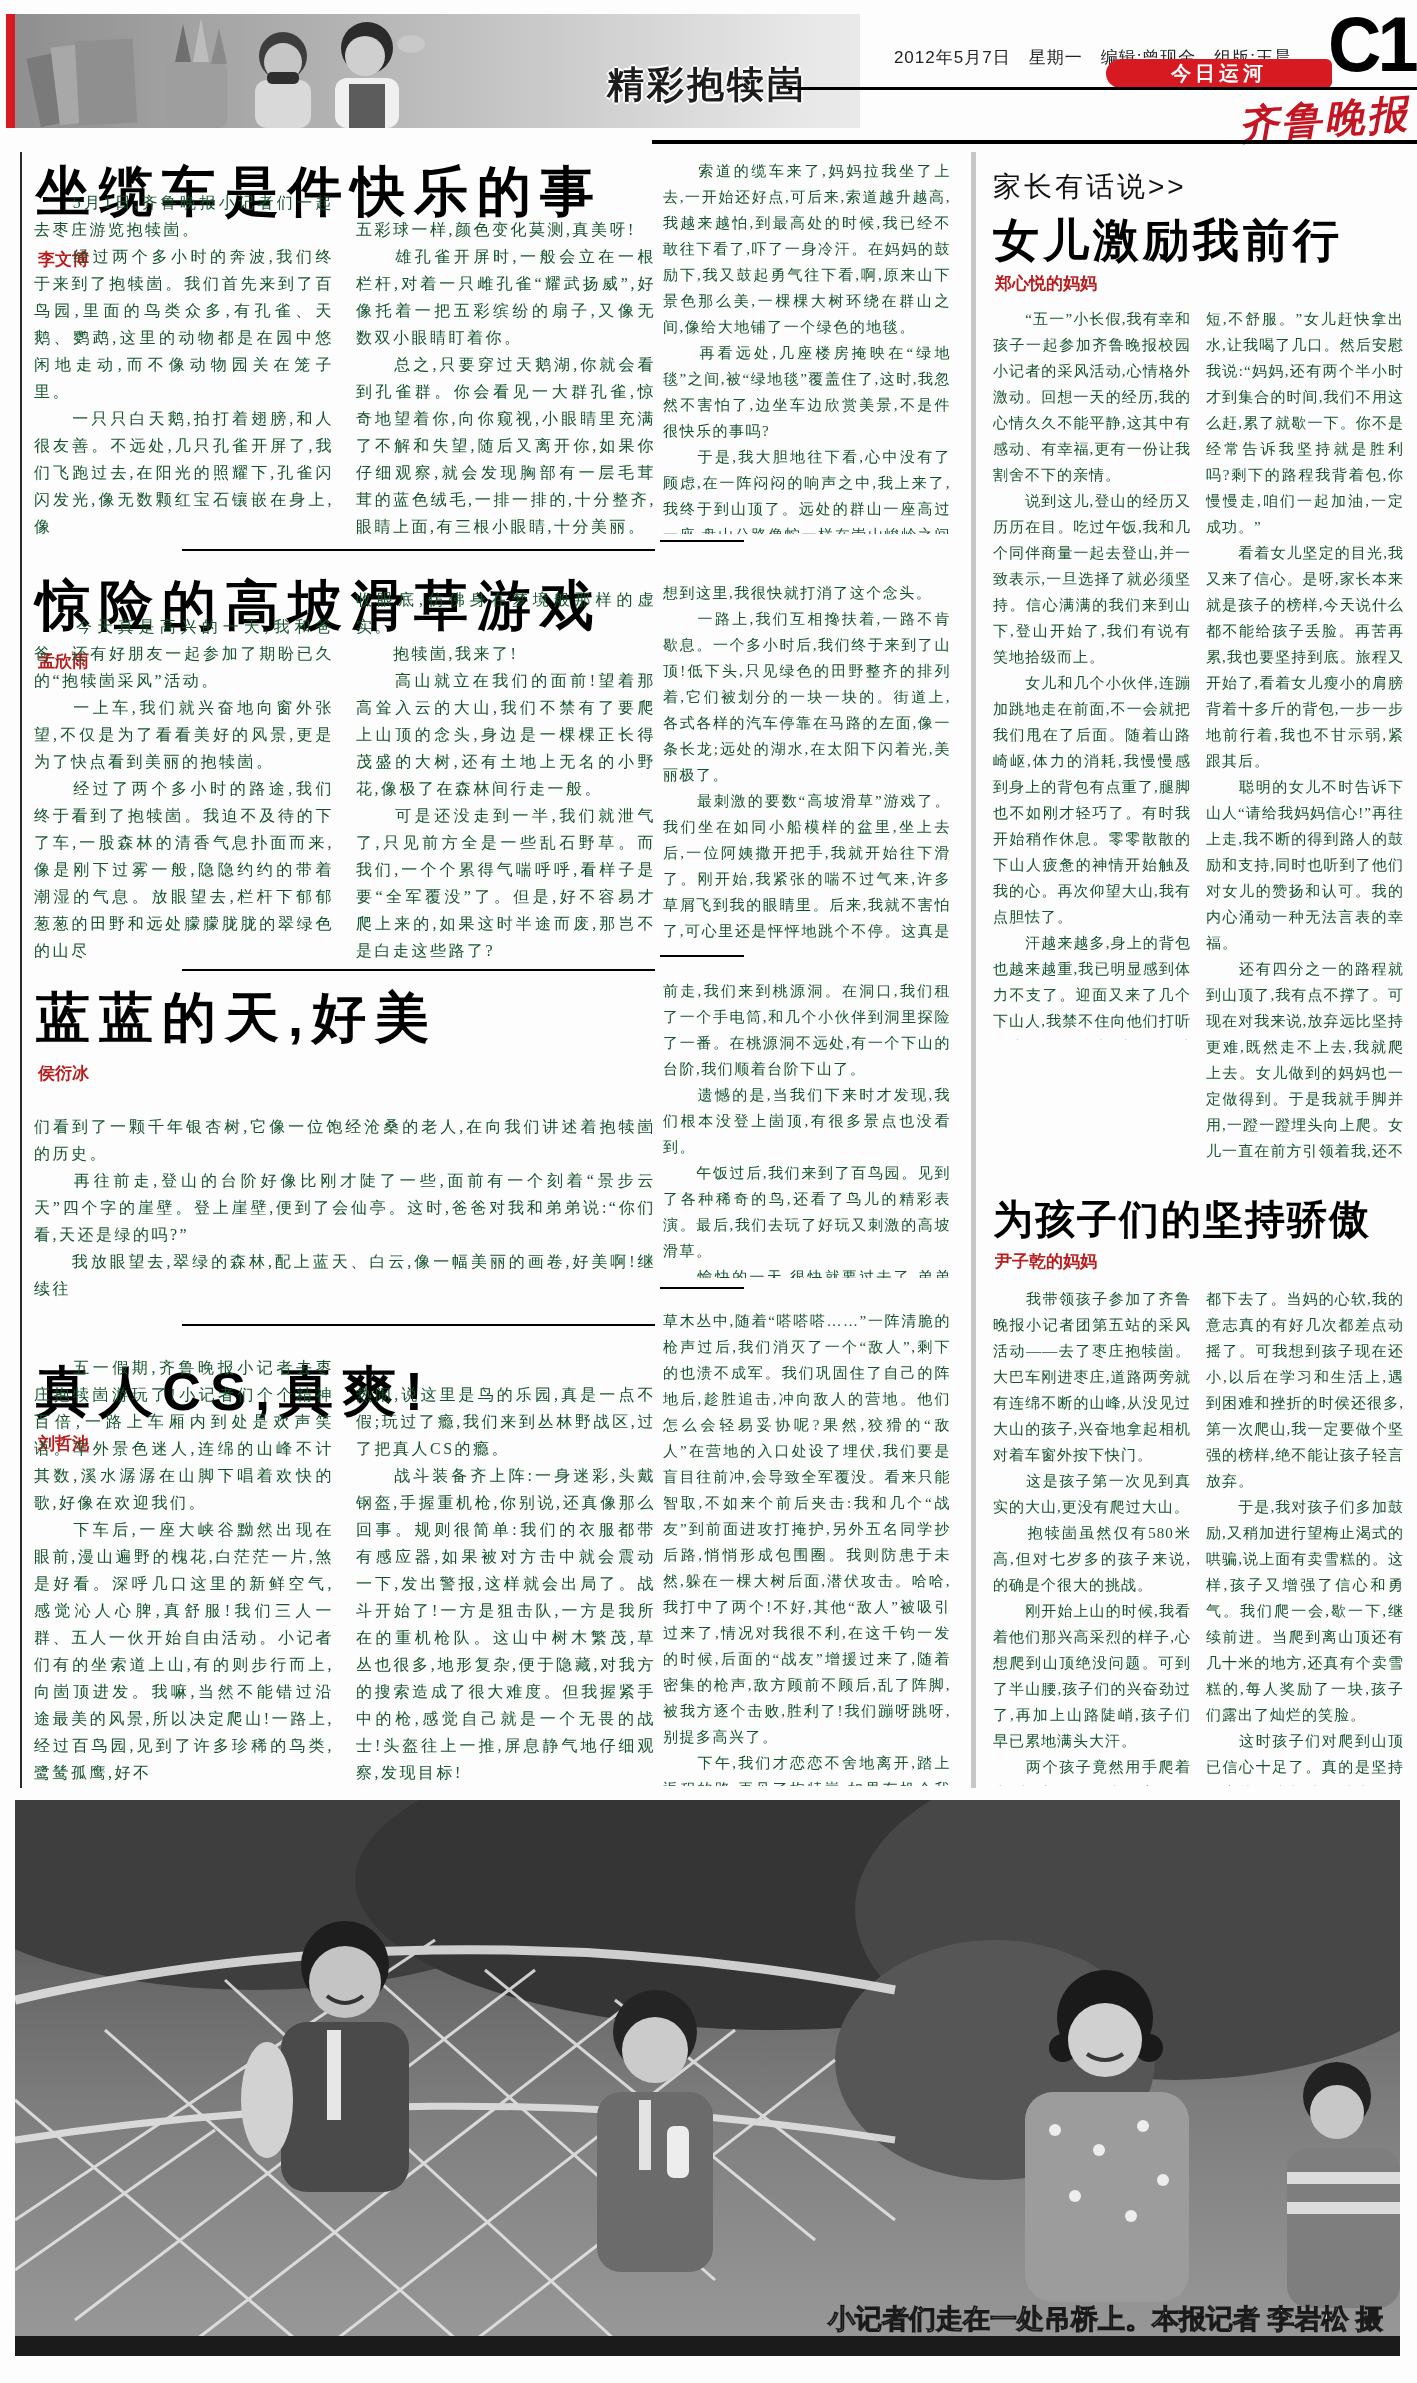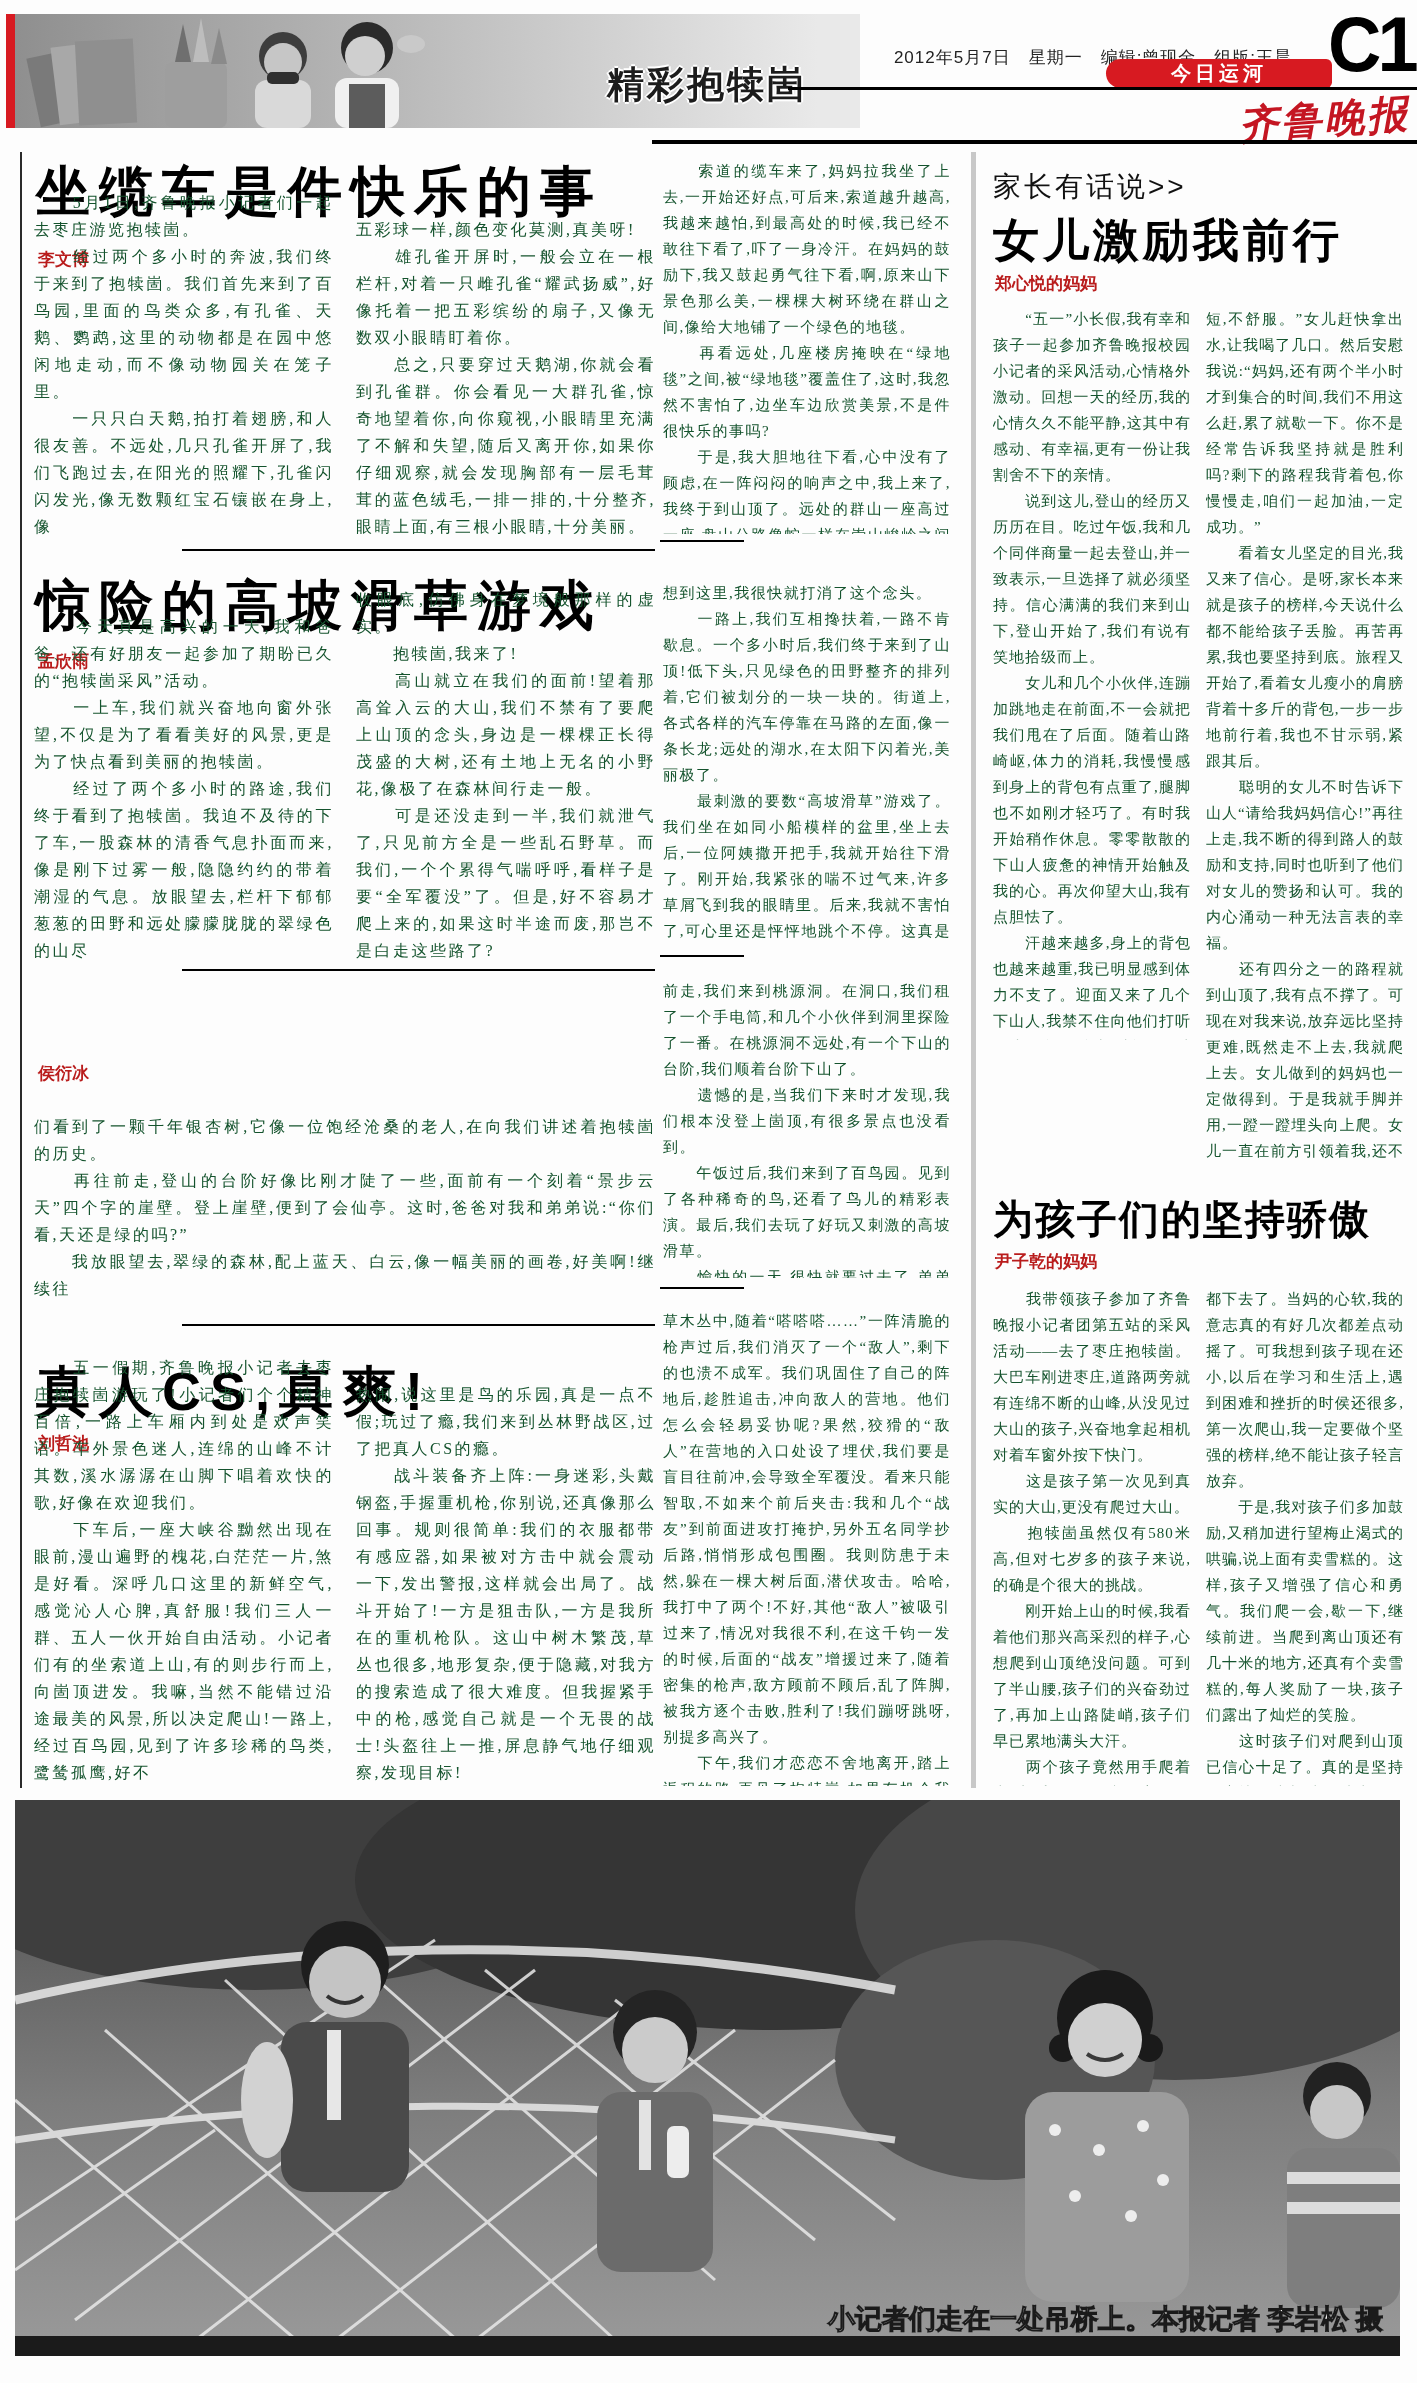--- a/index.html
+++ b/index.html
@@ -102,20 +102,21 @@
     <div class="col body-text">　　今天真是高兴的一天,我和爸爸、还有好朋友一起参加了期盼已久的“抱犊崮采风”活动。
 　　一上车,我们就兴奋地向窗外张望,不仅是为了看看美好的风景,更是为了快点看到美丽的抱犊崮。
 　　经过了两个多小时的路途,我们终于看到了抱犊崮。我迫不及待的下了车,一股森林的清香气息扑面而来,像是刚下过雾一般,隐隐约约的带着潮湿的气息。放眼望去,栏杆下郁郁葱葱的田野和远处朦朦胧胧的翠绿色的山尽</div>
     <div class="col body-text">收眼底,仿佛身在梦境般那样的虚实。
 　　抱犊崮,我来了!
 　　高山就立在我们的面前!望着那高耸入云的大山,我们不禁有了要爬上山顶的念头,身边是一棵棵正长得茂盛的大树,还有土地上无名的小野花,像极了在森林间行走一般。
 　　可是还没走到一半,我们就泄气了,只见前方全是一些乱石野草。而我们,一个个累得气喘呼呼,看样子是要“全军覆没”了。但是,好不容易才爬上来的,如果这时半途而废,那岂不是白走这些路了?</div>
   </div>
   <div class="abs divider" style="left:182px;top:969px;width:473px;"></div>
 
+  <h1 class="abs t t-main" style="left:36px;top:982px;">蓝蓝的天,好美</h1>
   <div class="abs byline" style="left:38px;top:1062px;">侯衍冰</div>
   <div class="abs cols" style="left:34px;top:1096px;width:622px;height:206px;">
     <div class="col body-text">们看到了一颗千年银杏树,它像一位饱经沧桑的老人,在向我们讲述着抱犊崮的历史。
 　　再往前走,登山的台阶好像比刚才陡了一些,面前有一个刻着“景步云天”四个字的崖壁。登上崖壁,便到了会仙亭。这时,爸爸对我和弟弟说:“你们看,天还是绿的吗?”
 　　我放眼望去,翠绿的森林,配上蓝天、白云,像一幅美丽的画卷,好美啊!继续往</div>
   </div>
   <div class="abs divider" style="left:182px;top:1324px;width:473px;"></div>
 
   <h1 class="abs t t-main" style="left:36px;top:1356px;">真人CS,真爽!</h1>
   <div class="abs byline" style="left:38px;top:1432px;">刘哲池</div>

